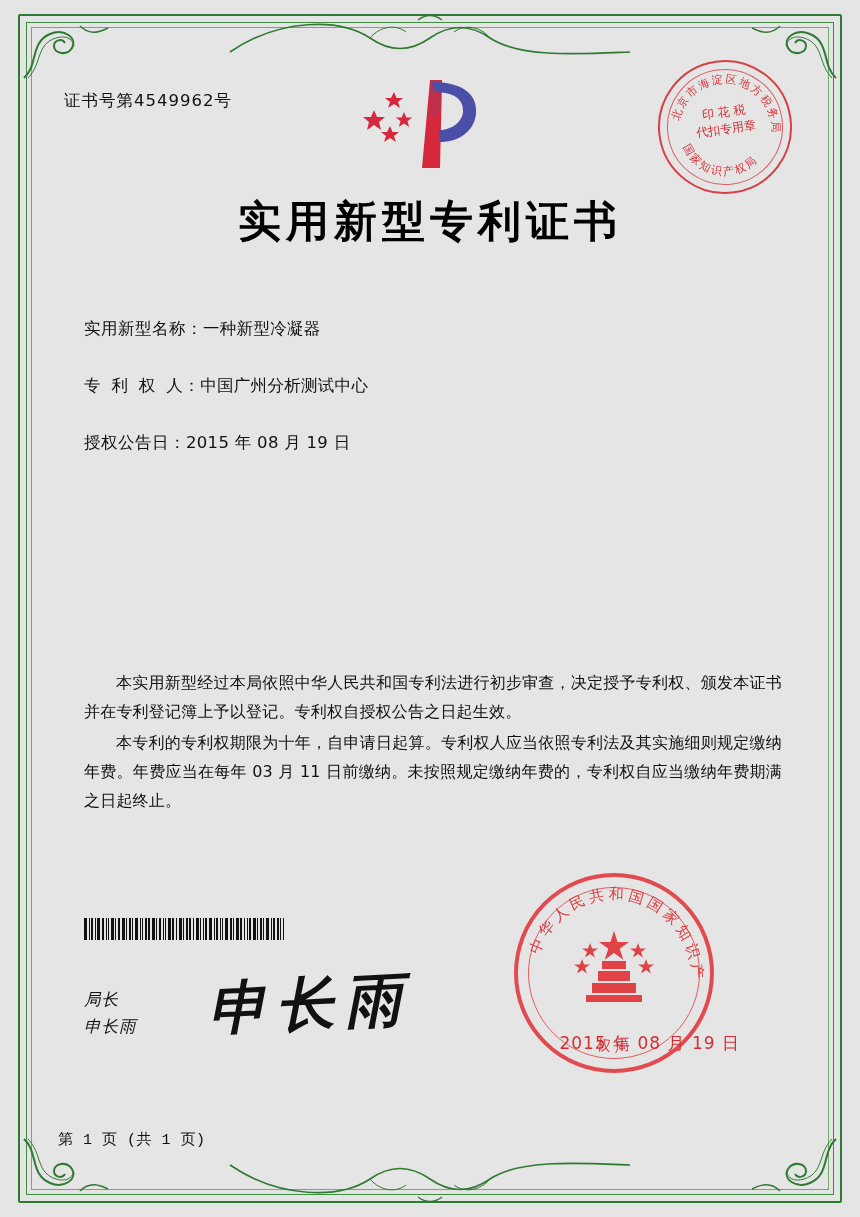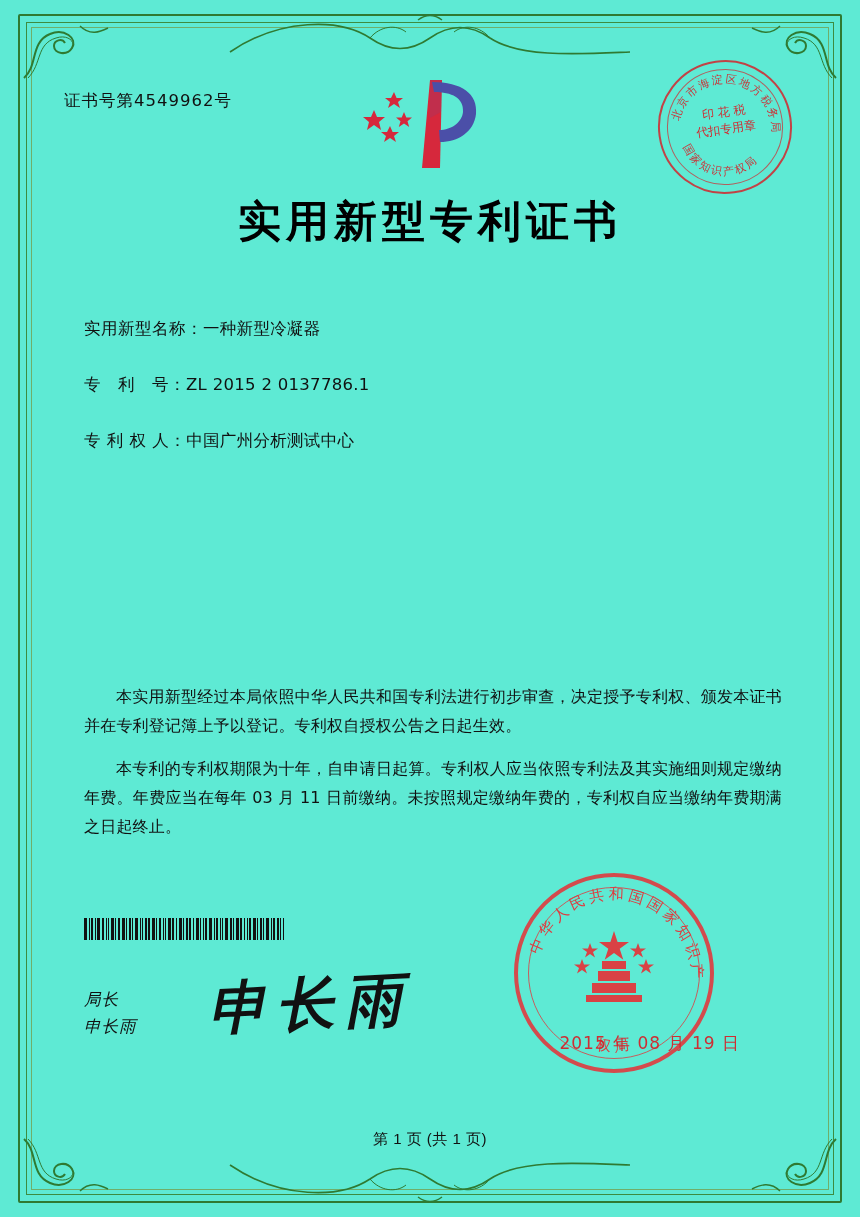--- a/index.html
+++ b/index.html
@@ -13,21 +13,21 @@
     font-family: "Liberation Serif", "DejaVu Serif", serif;
     color: #1a1a1a;
     position: relative;
     overflow: hidden;
   }
 
   
   .page {
     position: absolute;
     inset: 0;
-    background: #5eead4;
+    background: #e5e5e5;
   }
   .border-outer {
     position: absolute;
     left: 18px; top: 14px; right: 18px; bottom: 14px;
     border: 2px solid #2f7a32;
     border-radius: 2px;
   }
   .border-inner {
     position: absolute;
     left: 26px; top: 22px; right: 26px; bottom: 22px;
@@ -152,36 +152,36 @@
     top: 258px;
   }
   .field-row {
     font-size: 16.5px;
     line-height: 26px;
     margin-bottom: 30px;
     font-family: "DejaVu Sans", sans-serif;
     color: #111;
     white-space: nowrap;
   }
-  .field-label { letter-spacing: 0.5px; }
+  .field-label { letter-spacing: 0.5px; font-family: Liberation Mono, monospace; }
   .field-value { letter-spacing: 0.3px; }
 
   .paragraphs {
     position: absolute;
     left: 26px;
     right: 20px;
     top: 610px;
     font-size: 16px;
     line-height: 29px;
     font-family: "DejaVu Sans", sans-serif;
     color: #111;
     text-align: justify;
   }
   .paragraphs p {
-    margin: 14px 0 2px 0;
+    margin: 0 0 2px 0;
     text-indent: 32px;
     letter-spacing: 0.2px;
   }
 
   
   .barcode {
     position: absolute;
     left: 26px;
     top: 860px;
     width: 248px;
@@ -248,23 +248,22 @@
     font-family: "DejaVu Sans", sans-serif;
     color: #d4242b;
     letter-spacing: 1px;
     opacity: 0.95;
   }
 
   .page-footer {
     position: absolute;
     left: 0; right: 0;
     bottom: 10px;
-    text-align: center;
     font-size: 15px;
-    font-family: Liberation Sans, sans-serif;
+    font-family: Liberation Mono, monospace;
     color: #111;
     letter-spacing: 0.5px;
   }
 </style>
 </head>
 <body>
 
 <div class="page">
 
   <div class="border-outer"></div>
@@ -342,24 +341,24 @@
       </div>
     </div>
 
     <div class="doc-title">实用新型专利证书</div>
 
     <div class="fields">
       <div class="field-row">
         <span class="field-label">实用新型名称：</span><span class="field-value">一种新型冷凝器</span>
       </div>
       <div class="field-row">
-        <span class="field-label">专　利　号：</span><span class="field-value">ZL 2015 2 0137786.1</span>
+        <span class="field-label">专 利 权 人：</span><span class="field-value">中国广州分析测试中心</span>
       </div>
       <div class="field-row">
-        <span class="field-label">专 利 权 人：</span><span class="field-value">中国广州分析测试中心</span>
+        <span class="field-label">授权公告日：</span><span class="field-value">2015 年 08 月 19 日</span>
       </div>
     </div>
 
     <div class="paragraphs">
       <p>本实用新型经过本局依照中华人民共和国专利法进行初步审查，决定授予专利权、颁发本证书并在专利登记簿上予以登记。专利权自授权公告之日起生效。</p>
       <p>本专利的专利权期限为十年，自申请日起算。专利权人应当依照专利法及其实施细则规定缴纳年费。年费应当在每年 03 月 11 日前缴纳。未按照规定缴纳年费的，专利权自应当缴纳年费期满之日起终止。</p>
     </div>
 
     <div class="barcode" id="barcode">
         <i style="width: 3px;"></i>

